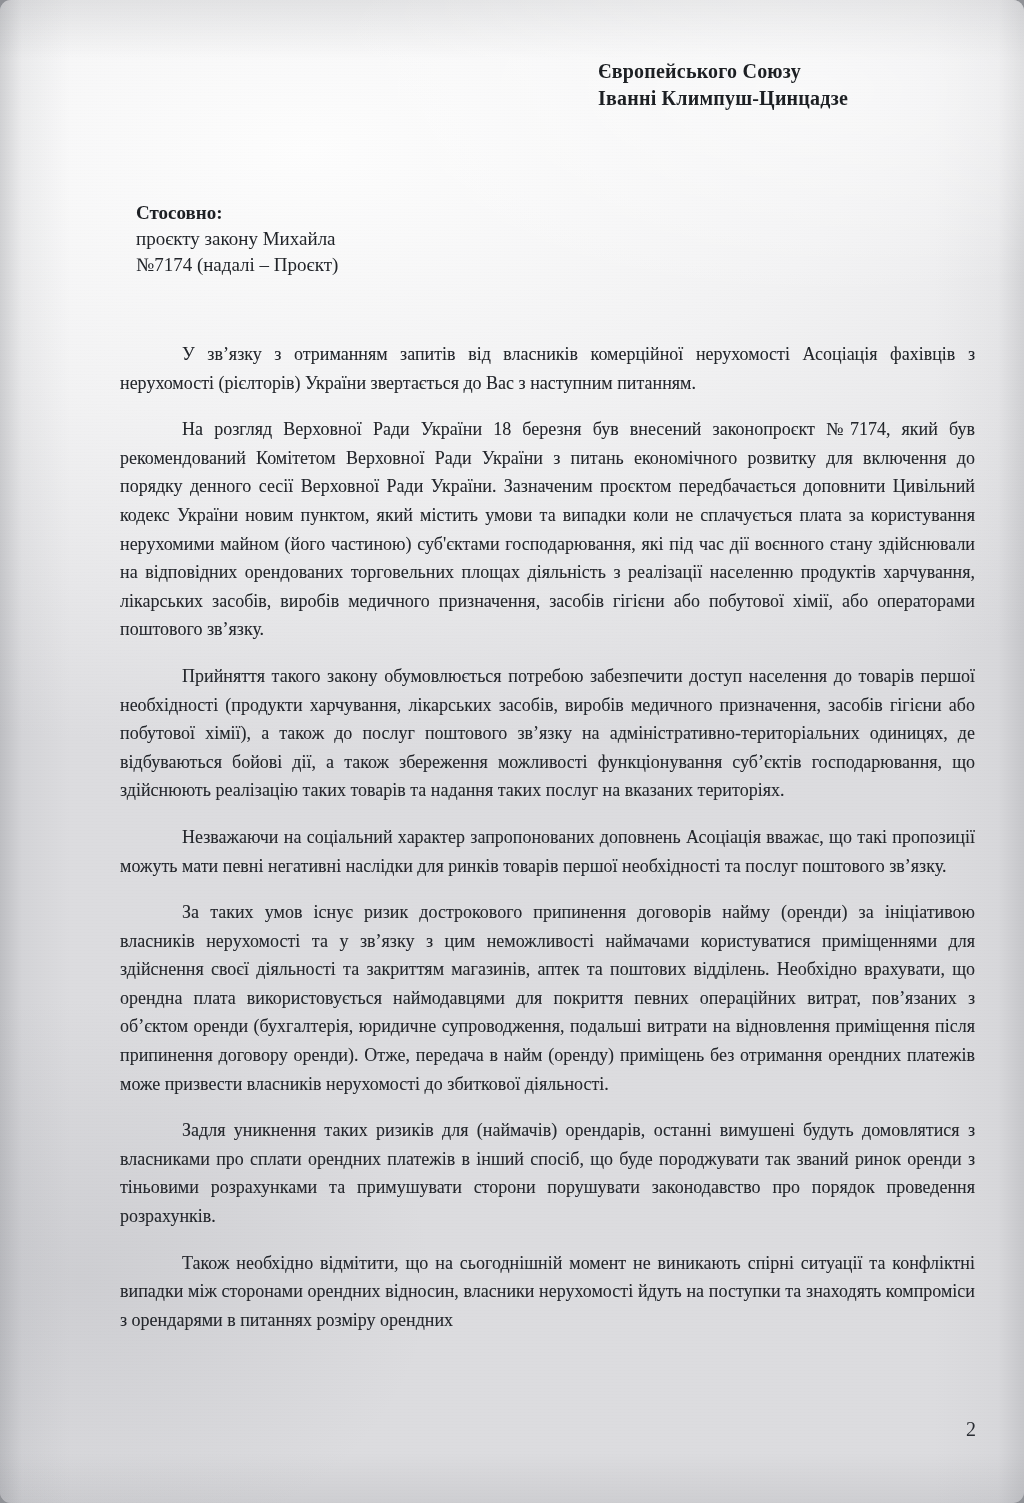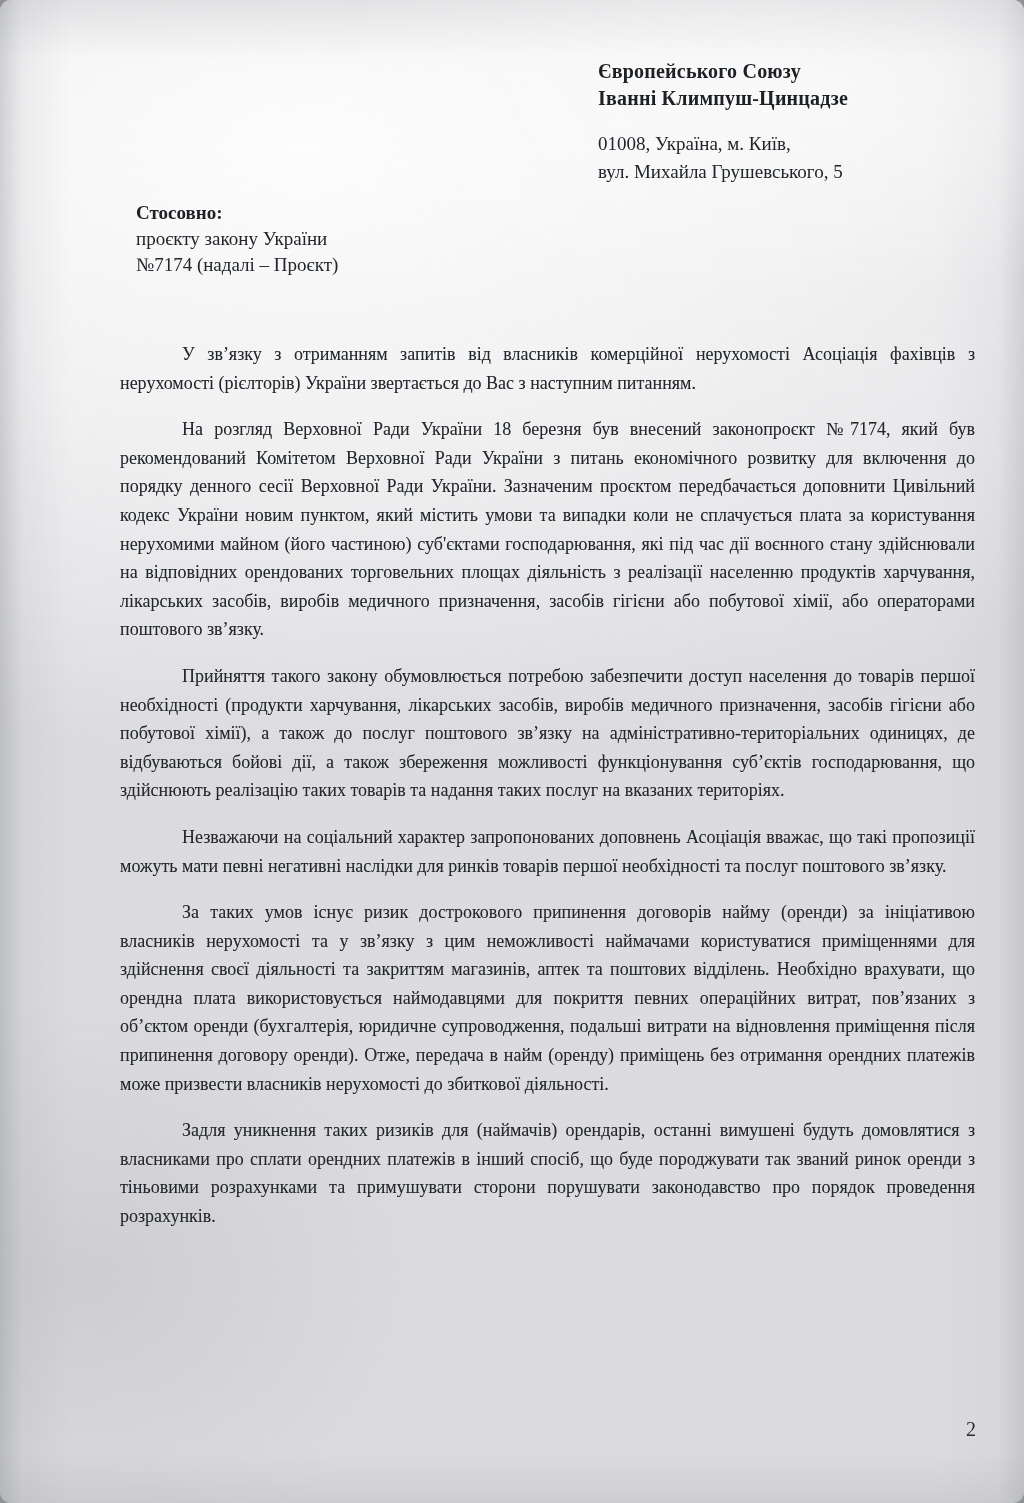--- a/index.html
+++ b/index.html
@@ -139,37 +139,34 @@
 </style>
 </head>
 <body>
 
 <div class="page">
   <div class="content">
 
     <div class="addressee">
       <div class="line-bold">Європейського Союзу</div>
       <div class="line-bold">Іванні Климпуш-Цинцадзе</div>
-      <div class="addr">
-        <div>01008, Україна, м. Київ,</div>
-        <div>вул. Михайла Грушевського, 5</div>
-      </div>
     </div>
 
     <div class="subject">
       <div class="subj-title">Стосовно:</div>
-      <div class="subj-line">проєкту закону України</div>
+      <div class="subj-line">проєкту закону Михайла</div>
       <div class="subj-line">№7174 (надалі – Проєкт)</div>
     </div>
 
     <div class="body">
       <p>У зв’язку з отриманням запитів від власників комерційної нерухомості Асоціація фахівців з нерухомості (рієлторів) України звертається до Вас з наступним питанням.</p>
       <p>На розгляд Верховної Ради України 18 березня був внесений законопроєкт №7174, який був рекомендований Комітетом Верховної Ради України з питань економічного розвитку для включення до порядку денного сесії Верховної Ради України. Зазначеним проєктом передбачається доповнити Цивільний кодекс України новим пунктом, який містить умови та випадки коли не сплачується плата за користування нерухомими майном (його частиною) суб'єктами господарювання, які під час дії воєнного стану здійснювали на відповідних орендованих торговельних площах діяльність з реалізації населенню продуктів харчування, лікарських засобів, виробів медичного призначення, засобів гігієни або побутової хімії, або операторами поштового зв’язку.</p>
       <p>Прийняття такого закону обумовлюється потребою забезпечити доступ населення до товарів першої необхідності (продукти харчування, лікарських засобів, виробів медичного призначення, засобів гігієни або побутової хімії), а також до послуг поштового зв’язку на адміністративно-територіальних одиницях, де відбуваються бойові дії, а також збереження можливості функціонування суб’єктів господарювання, що здійснюють реалізацію таких товарів та надання таких послуг на вказаних територіях.</p>
       <p>Незважаючи на соціальний характер запропонованих доповнень Асоціація вважає, що такі пропозиції можуть мати певні негативні наслідки для ринків товарів першої необхідності та послуг поштового зв’язку.</p>
       <p>За таких умов існує ризик дострокового припинення договорів найму (оренди) за ініціативою власників нерухомості та у зв’язку з цим неможливості наймачами користуватися приміщеннями для здійснення своєї діяльності та закриттям магазинів, аптек та поштових відділень. Необхідно врахувати, що орендна плата використовується наймодавцями для покриття певних операційних витрат, пов’язаних з об’єктом оренди (бухгалтерія, юридичне супроводження, подальші витрати на відновлення приміщення після припинення договору оренди). Отже, передача в найм (оренду) приміщень без отримання орендних платежів може призвести власників нерухомості до збиткової діяльності.</p>
       <p>Задля уникнення таких ризиків для (наймачів) орендарів, останні вимушені будуть домовлятися з власниками про сплати орендних платежів в інший спосіб, що буде породжувати так званий ринок оренди з тіньовими розрахунками та примушувати сторони порушувати законодавство про порядок проведення розрахунків.</p>
+      <p>Також необхідно відмітити, що на сьогоднішній момент не виникають спірні ситуації та конфліктні випадки між сторонами орендних відносин, власники нерухомості йдуть на поступки та знаходять компроміси з орендарями в питаннях розміру орендних</p>
     </div>
 
     <div class="page-number">2</div>
   </div>
   <div class="grain"></div>
 </div>
 
 </body></html>

